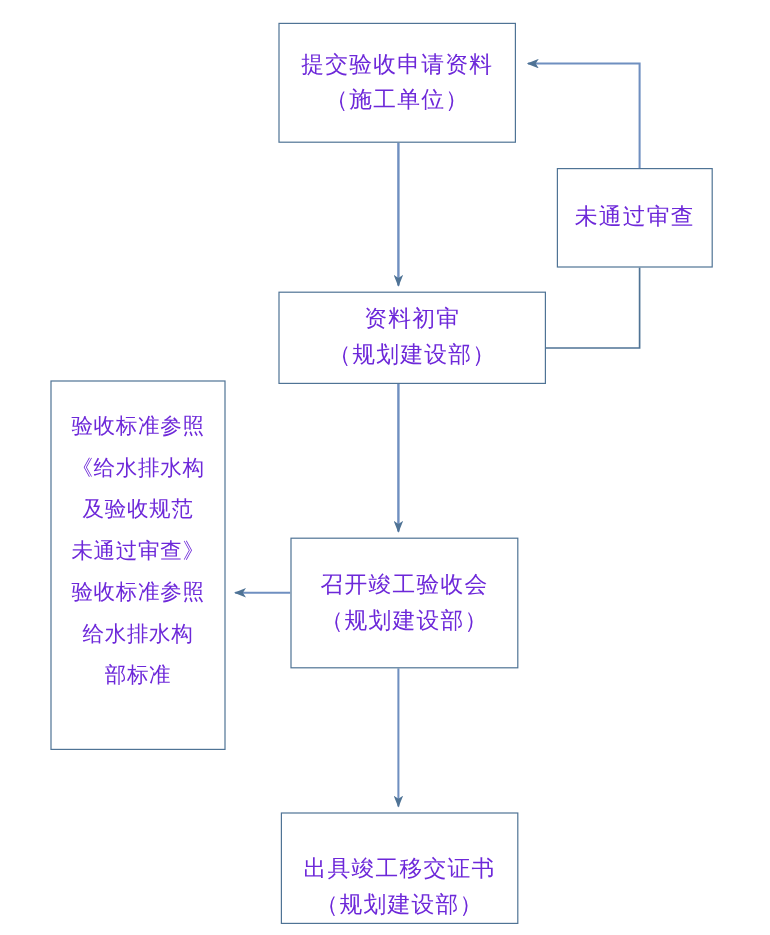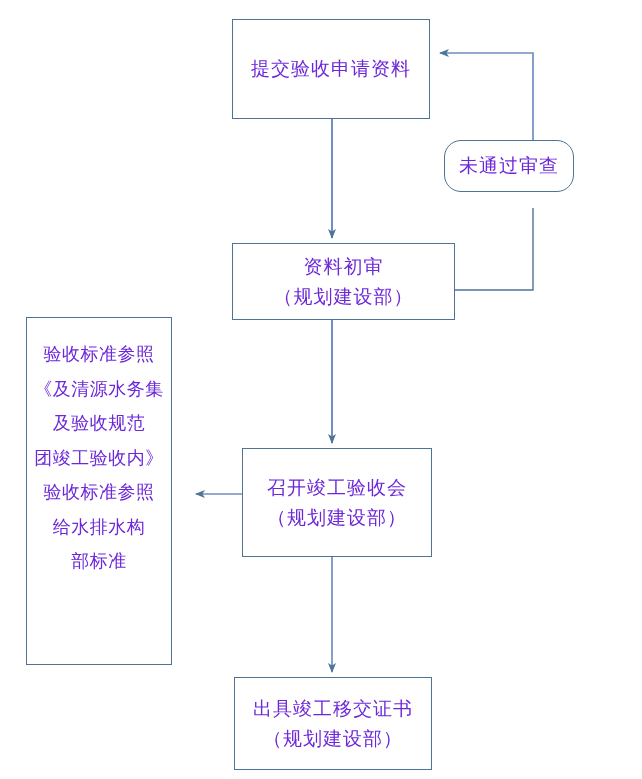--- a/index.html
+++ b/index.html
@@ -41,25 +41,25 @@
     letter-spacing: 1px;
     text-align: center;
     font-family: "Liberation Serif", "DejaVu Serif", serif;
   }
   .node .line {
     display: block;
     white-space: nowrap;
   }
   
   #node-submit      { left: 232px; top: 19px;  width: 198px; height: 100px; }
-  #node-rejected    { left: 444px; top: 140px; width: 130px; height: 52px; border-radius: 17px;  }
+  #node-rejected    { left: 464px; top: 140px; width: 130px; height: 83px;  }
   #node-review      { left: 232px; top: 243px; width: 223px; height: 77px;  }
-  #node-standard    { left: 26px;  top: 317px; width: 146px; height: 348px; font-family: Liberation Mono, monospace; }
+  #node-standard    { left: 42px;  top: 317px; width: 146px; height: 308px; }
   #node-meeting     { left: 242px; top: 448px; width: 190px; height: 109px;  }
-  #node-certificate { left: 234px; top: 677px; width: 198px; height: 93px;  }
+  #node-certificate { left: 234px; top: 677px; width: 198px; height: 93px; justify-content: flex-end;  }
 
   #node-standard {
     justify-content: flex-start;
     padding-top: 20px;
     font-size: 18px;
     line-height: 1.92;
     letter-spacing: 0.5px;
   }
   #node-standard .line {
     white-space: nowrap;
@@ -85,36 +85,37 @@
 
     <path d="M332,320 L332,443" stroke="#6F8FC0" stroke-width="2" fill="none" marker-end="url(#arrowhead)"></path>
 
     <path d="M242,494 L196,494" stroke="#6F8FC0" stroke-width="1.7" fill="none" marker-end="url(#arrowhead)"></path>
 
     <path d="M332,537 L332,672" stroke="#6F8FC0" stroke-width="1.7" fill="none" marker-end="url(#arrowhead)"></path>
   </svg>
 
   <div class="node" id="node-submit">
     <span class="line">提交验收申请资料</span>
+    <span class="line">（施工单位）</span>
   </div>
 
   <div class="node" id="node-rejected">
     <span class="line">未通过审查</span>
   </div>
 
   <div class="node" id="node-review">
     <span class="line">资料初审</span>
     <span class="line">（规划建设部）</span>
   </div>
 
   <div class="node" id="node-standard">
     <span class="line">验收标准参照</span>
-    <span class="line">《及清源水务集</span>
+    <span class="line">《给水排水构</span>
     <span class="line">及验收规范</span>
-    <span class="line">团竣工验收内》</span>
+    <span class="line">未通过审查》</span>
     <span class="line">验收标准参照</span>
     <span class="line">给水排水构</span>
     <span class="line">部标准</span>
   </div>
 
   <div class="node" id="node-meeting">
     <span class="line">召开竣工验收会</span>
     <span class="line">（规划建设部）</span>
   </div>
 

